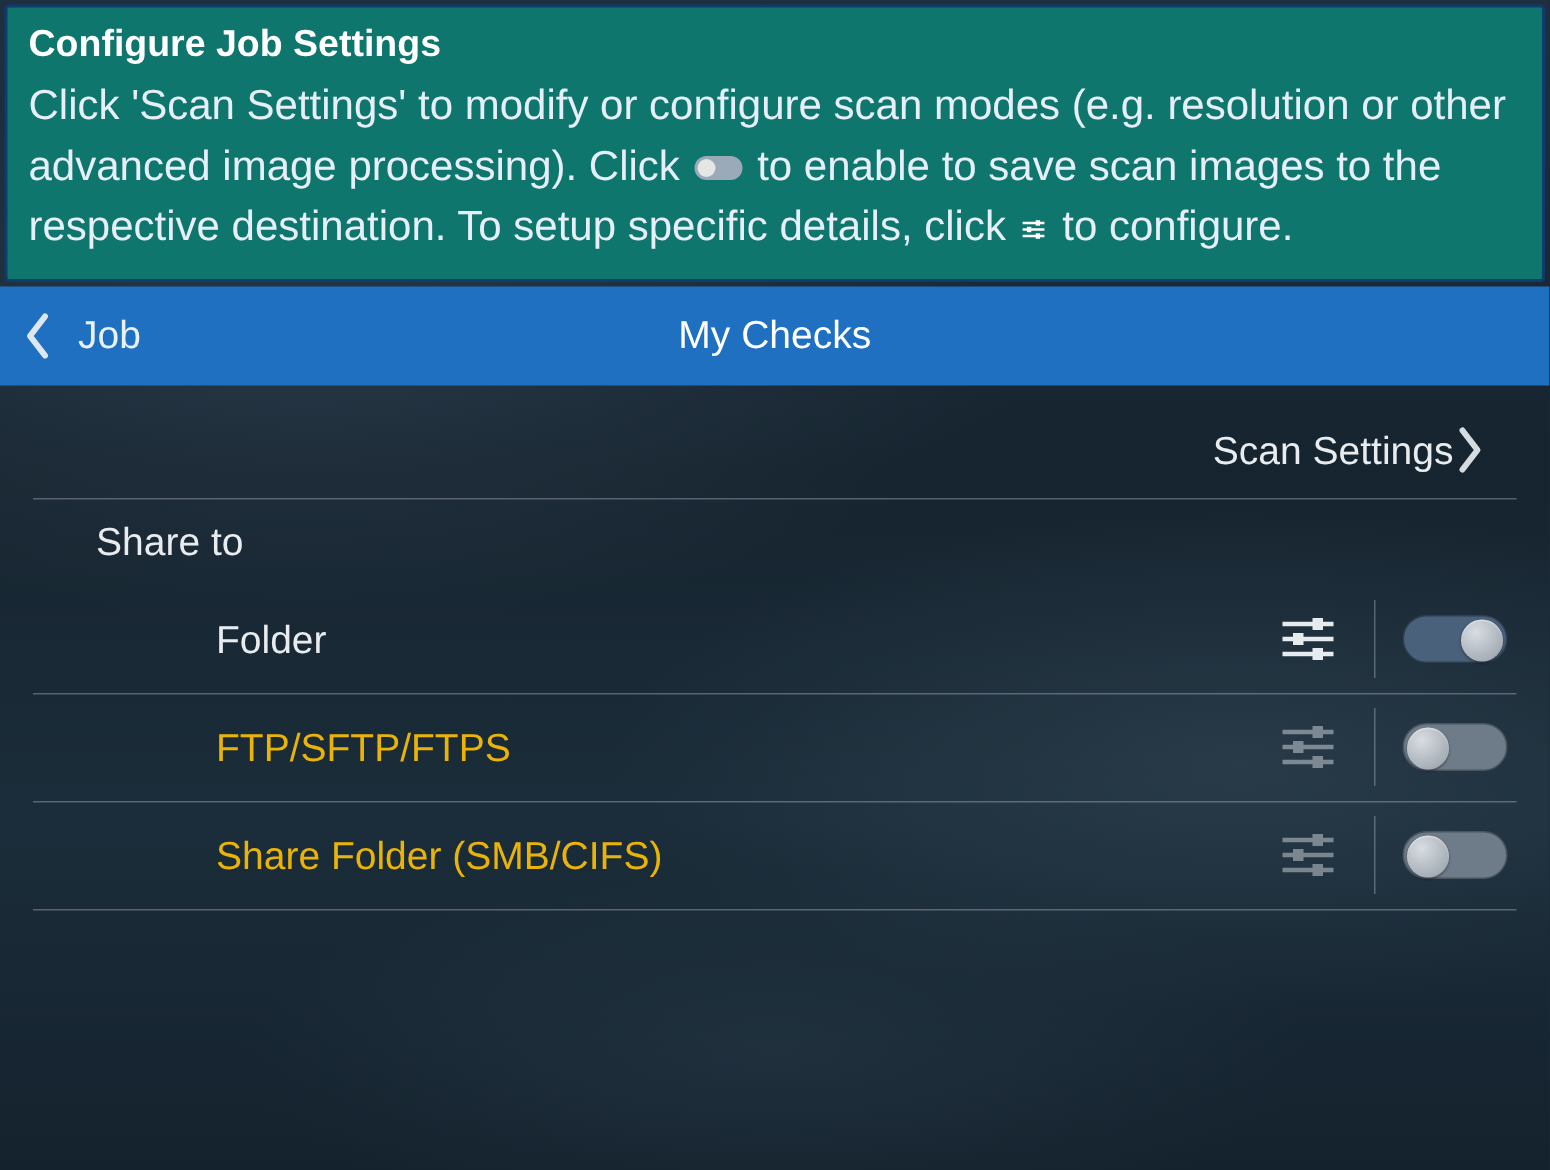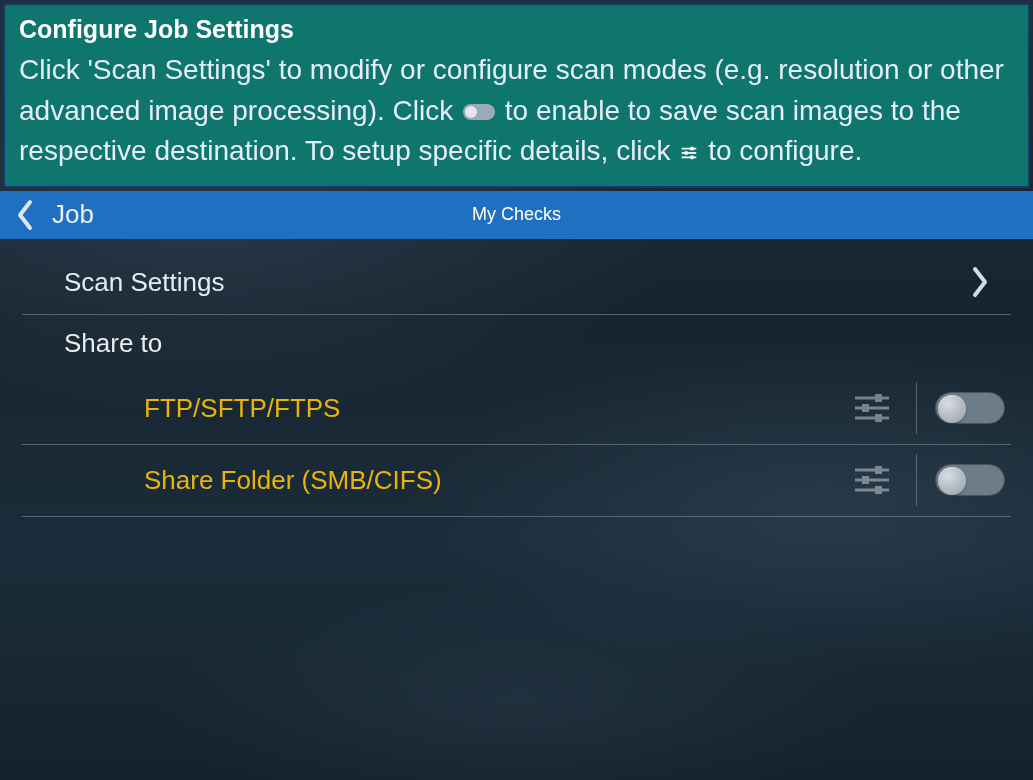--- a/index.html
+++ b/index.html
@@ -55,21 +55,21 @@
   .inline-sliders {
     display: inline-block;
     vertical-align: middle;
     margin: 0 2px;
   }
   .inline-sliders svg { display: block; }
 
   
   .header {
     background: #1f70c1;
-    height: 48px;
+    height: 66px;
     display: flex;
     align-items: center;
     position: relative;
     padding: 0 14px;
   }
   .back-btn {
     display: flex;
     align-items: center;
     gap: 16px;
     cursor: pointer;
@@ -77,37 +77,38 @@
   }
   .back-chevron svg { display: block; }
   .back-label {
     font-size: 26px;
     color: #e8f0f8;
   }
   .header-title {
     position: absolute;
     left: 50%;
     transform: translateX(-50%);
-    font-size: 18px;
+    font-size: 26px;
     color: #ffffff;
   }
 
   
   .content {
     padding: 12px 22px 0 22px;
   }
   .row {
     display: flex;
     align-items: center;
     border-bottom: 1px solid rgba(200,210,220,0.35);
     position: relative;
   }
   .row.section-top {
     min-height: 64px;
     padding: 0 20px 0 42px;
+    text-align: right;
   }
   .row.section-header {
     min-height: 58px;
     padding: 0 20px 0 42px;
     border-bottom: none;
   }
   .row-label {
     font-size: 26px;
     color: #e8ecef;
     flex: 1;
@@ -207,20 +208,37 @@
       <svg width="22" height="34" viewBox="0 0 22 34" fill="none" stroke="#d4dbe1" stroke-width="4" stroke-linecap="round" stroke-linejoin="round">
         <polyline points="6,4 16,17 6,30"></polyline>
       </svg>
     </span>
   </div>
 
   <div class="row section-header">
     <div class="row-label">Share to</div>
   </div>
 
+  <div class="dest-row">
+    <div class="dest-label">Folder</div>
+    <div class="sliders-btn">
+      <svg width="42" height="38" viewBox="0 0 42 38" fill="none" stroke="#e6ebef" stroke-width="3">
+        <line x1="4" y1="9" x2="38" y2="9"></line>
+        <line x1="4" y1="19" x2="38" y2="19"></line>
+        <line x1="4" y1="29" x2="38" y2="29"></line>
+        <rect x="24" y="5" width="7" height="8" fill="#e6ebef" stroke="none"></rect>
+        <rect x="11" y="15" width="7" height="8" fill="#e6ebef" stroke="none"></rect>
+        <rect x="24" y="25" width="7" height="8" fill="#e6ebef" stroke="none"></rect>
+      </svg>
+    </div>
+    <div class="vdiv"></div>
+    <div class="toggle on">
+        <div class="knob"></div>
+      </div>
+  </div>
 
   <div class="dest-row">
     <div class="dest-label disabled">FTP/SFTP/FTPS</div>
     <div class="sliders-btn disabled">
       <svg width="42" height="38" viewBox="0 0 42 38" fill="none" stroke="#e6ebef" stroke-width="3">
         <line x1="4" y1="9" x2="38" y2="9"></line>
         <line x1="4" y1="19" x2="38" y2="19"></line>
         <line x1="4" y1="29" x2="38" y2="29"></line>
         <rect x="24" y="5" width="7" height="8" fill="#e6ebef" stroke="none"></rect>
         <rect x="11" y="15" width="7" height="8" fill="#e6ebef" stroke="none"></rect>

